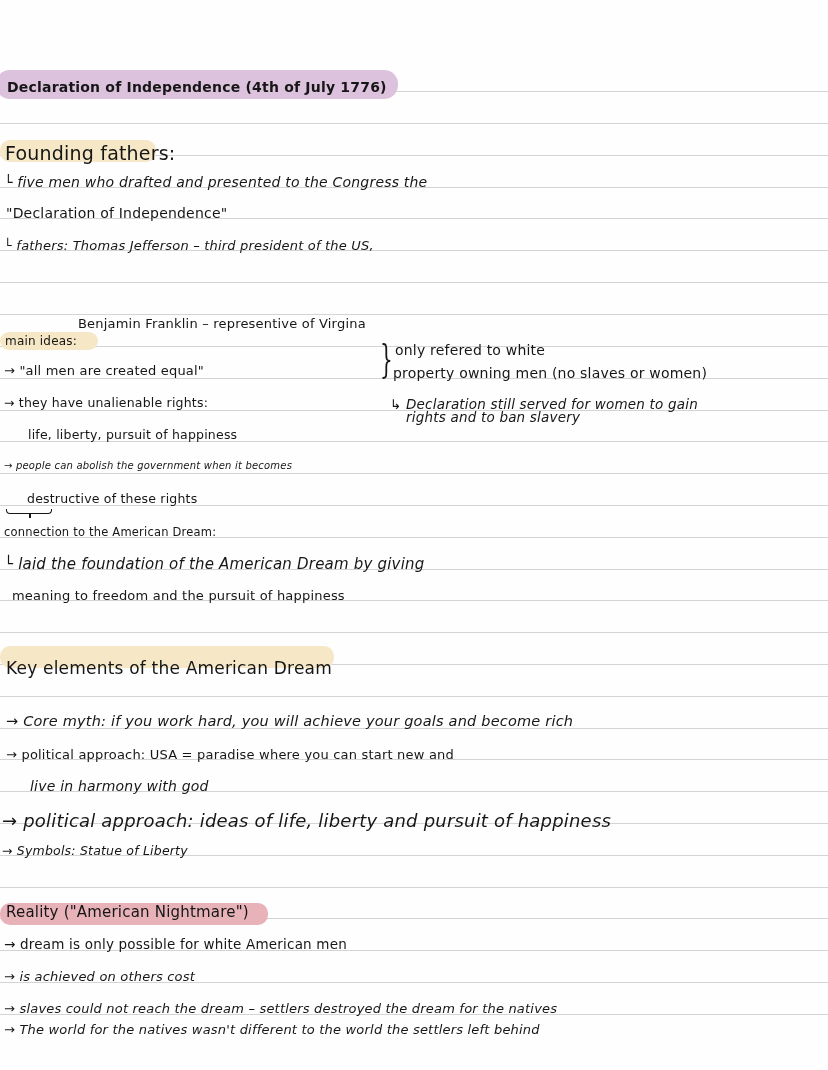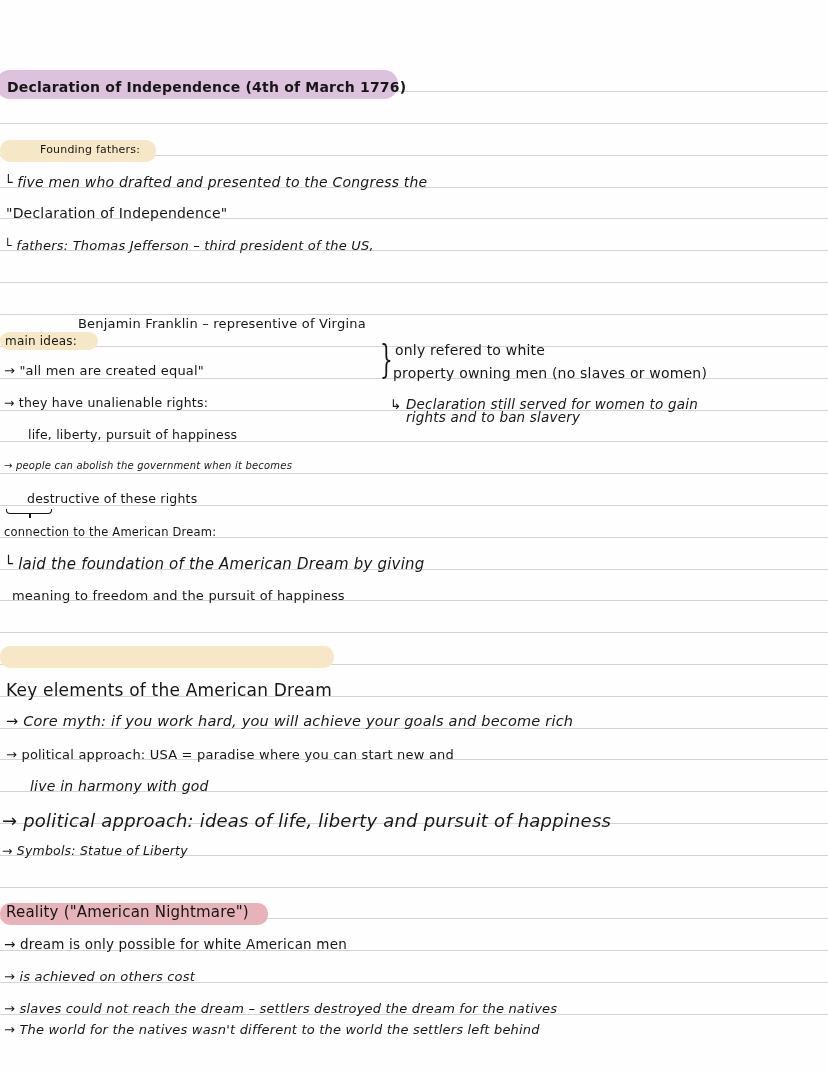--- a/index.html
+++ b/index.html
@@ -65,24 +65,24 @@
   <div class="rule" style="top:823px"></div>
   <div class="rule" style="top:855px"></div>
   <div class="rule" style="top:887px"></div>
   <div class="rule" style="top:918px"></div>
   <div class="rule" style="top:950px"></div>
   <div class="rule" style="top:982px"></div>
   <div class="rule" style="top:1014px"></div>
 </div>
 
 <div class="hl hl-purple" style="left:-4px; top:70px; width:402px; height:29px;"></div>
-<div class="t" style="left:7px; top:80px; font-size:14px; font-weight:bold;">Declaration of Independence (4th of March 1776)</div>
+<div class="t" style="left:7px; top:80px; font-size:14px; font-weight:bold;">Declaration of Independence (4th of July 1776)</div>
 
 <div class="hl hl-yellow" style="left:0px; top:140px; width:156px; height:22px;"></div>
-<div class="t" style="left:5px; top:144px; font-size:11px;margin-left:35px;">Founding fathers:</div>
+<div class="t" style="left:5px; top:144px; font-size:19px;">Founding fathers:</div>
 <div class="t i" style="left:4px; top:175px; font-size:14px;">└ five men who drafted and presented to the Congress the</div>
 <div class="t" style="left:6px; top:206px; font-size:14px;">"Declaration of Independence"</div>
 <div class="t i" style="left:4px; top:239px; font-size:13px;">└ fathers: Thomas Jefferson – third president of the US,</div>
 <div class="t" style="left:78px; top:270px; font-size:13px;margin-top:47px;">Benjamin Franklin – representive of Virgina</div>
 
 <div class="hl hl-yellow" style="left:0px; top:332px; width:98px; height:18px;"></div>
 <div class="t" style="left:5px; top:335px; font-size:12px;">main ideas:</div>
 <div class="t" style="left:4px; top:364px; font-size:13px;">→ "all men are created equal"</div>
 <div class="t" style="left:4px; top:397px; font-size:12.5px;">→ they have unalienable rights:</div>
 <div class="t" style="left:28px; top:429px; font-size:12.5px;">life, liberty, pursuit of happiness</div>
@@ -94,21 +94,21 @@
 <div class="t" style="left:395px; top:343px; font-size:14px;">only refered to white</div>
 <div class="t" style="left:393px; top:366px; font-size:14px;">property owning men (no slaves or women)</div>
 <div class="t i" style="left:390px; top:398px; font-size:13.5px;">↳ Declaration still served for women to gain</div>
 <div class="t i" style="left:406px; top:411px; font-size:13.5px;">rights and to ban slavery</div>
 
 <div class="t" style="left:4px; top:527px; font-size:11.5px;">connection to the American Dream:</div>
 <div class="t i" style="left:4px; top:557px; font-size:15px;text-align:center;">└ laid the foundation of the American Dream by giving</div>
 <div class="t" style="left:12px; top:589px; font-size:13px;">meaning to freedom and the pursuit of happiness</div>
 
 <div class="hl hl-yellow" style="left:0px; top:646px; width:334px; height:22px;"></div>
-<div class="t" style="left:6px; top:682px; font-size:17px;">Key elements of the American Dream</div>
+<div class="t" style="left:6px; top:660px; font-size:17px;">Key elements of the American Dream</div>
 <div class="t i" style="left:6px; top:714px; font-size:14.5px;">→ Core myth: if you work hard, you will achieve your goals and become rich</div>
 <div class="t" style="left:6px; top:748px; font-size:13px;">→ political approach: USA = paradise where you can start new and</div>
 <div class="t i" style="left:30px; top:779px; font-size:14px;">live in harmony with god</div>
 <div class="t i" style="left:2px; top:812px; font-size:18px;">→ political approach: ideas of life, liberty and pursuit of happiness</div>
 <div class="t i" style="left:2px; top:845px; font-size:12.5px;">→ Symbols: Statue of Liberty</div>
 
 <div class="hl hl-red" style="left:0px; top:903px; width:268px; height:22px;"></div>
 <div class="t" style="left:6px; top:905px; font-size:15px;">Reality ("American Nightmare")</div>
 <div class="t" style="left:4px; top:938px; font-size:13.5px;">→ dream is only possible for white American men</div>
 <div class="t i" style="left:4px; top:970px; font-size:13px;">→ is achieved on others cost</div>

